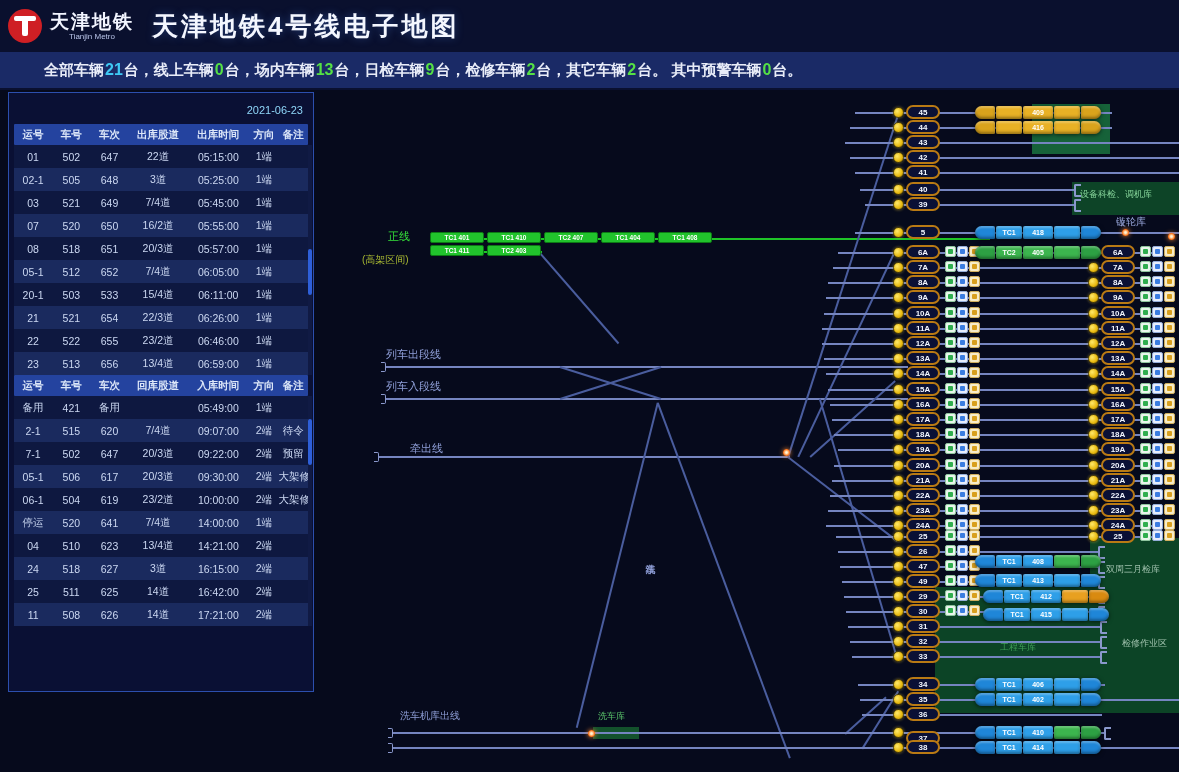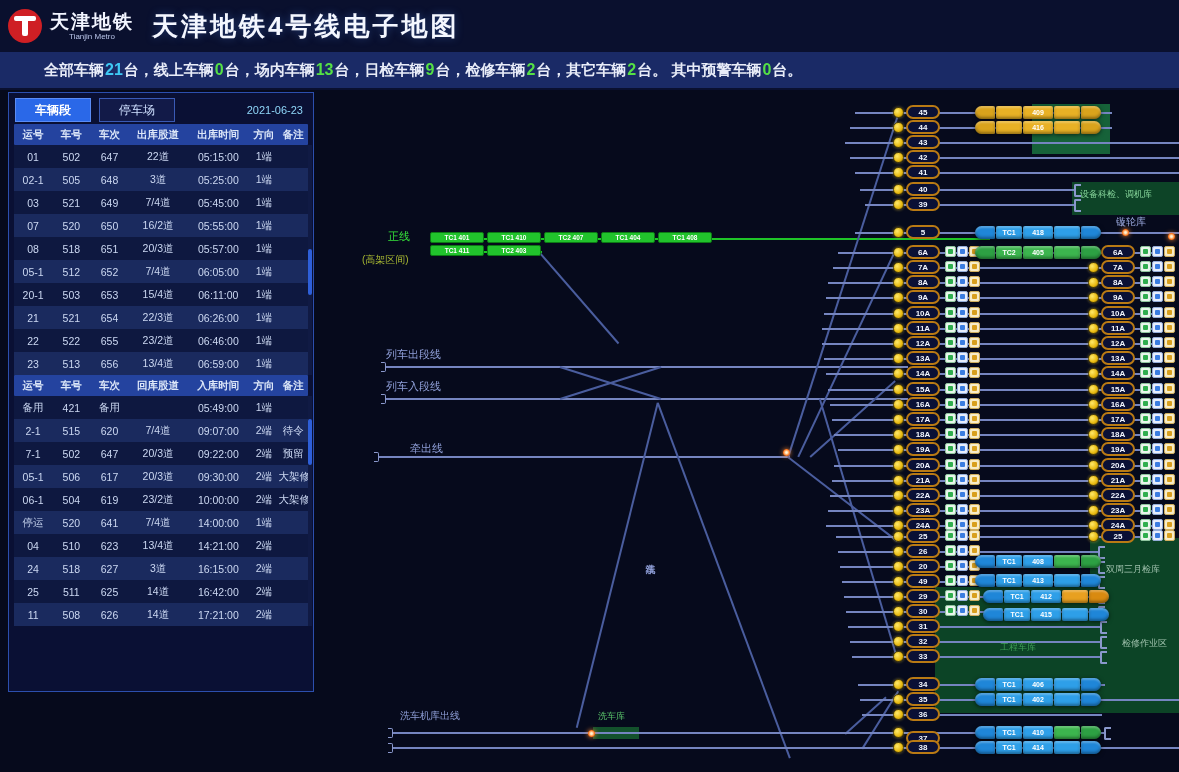--- a/index.html
+++ b/index.html
@@ -331,21 +331,21 @@
     <div class="ic y" style="left: 1164px; top: 442px;"></div>
     <div class="mline" style="left: 838px; top: 463px; width: 262px;"></div>
     <div class="sig" style="left: 893px; top: 458px;"></div>
     <div class="oval" style="left: 906px; top: 456px;">26</div>
     <div class="ic g" style="left: 945px; top: 457px;"></div>
     <div class="ic b" style="left: 957px; top: 457px;"></div>
     <div class="ic y" style="left: 969px; top: 457px;"></div>
     <div class="brk" style="left: 1098px; top: 458px;"></div>
     <div class="mline" style="left: 840px; top: 478px; width: 260px;"></div>
     <div class="sig" style="left: 893px; top: 473px;"></div>
-    <div class="oval" style="left: 906px; top: 471px;">20</div>
+    <div class="oval" style="left: 906px; top: 471px;">47</div>
     <div class="ic g" style="left: 945px; top: 472px;"></div>
     <div class="ic b" style="left: 957px; top: 472px;"></div>
     <div class="ic y" style="left: 969px; top: 472px;"></div>
     <div class="brk" style="left: 1098px; top: 473px;"></div>
     <div class="mline" style="left: 842px; top: 493px; width: 258px;"></div>
     <div class="sig" style="left: 893px; top: 488px;"></div>
     <div class="oval" style="left: 906px; top: 486px;">49</div>
     <div class="ic g" style="left: 945px; top: 487px;"></div>
     <div class="ic b" style="left: 957px; top: 487px;"></div>
     <div class="ic y" style="left: 969px; top: 487px;"></div>
@@ -515,24 +515,20 @@
   </div>
   <div id="title">天津地铁4号线电子地图</div>
 </div>
 
 <div id="sub">
   <span id="status"><span>全部车辆</span><span class="num" style="color: rgb(62, 201, 245);">21</span><span>台，</span><span>线上车辆</span><span class="num" style="color: rgb(85, 224, 69);">0</span><span>台，</span><span>场内车辆</span><span class="num" style="color: rgb(85, 224, 69);">13</span><span>台，</span><span>日检车辆</span><span class="num" style="color: rgb(85, 224, 69);">9</span><span>台，</span><span>检修车辆</span><span class="num" style="color: rgb(85, 224, 69);">2</span><span>台，</span><span>其它车辆</span><span class="num" style="color: rgb(85, 224, 69);">2</span><span>台。 </span><span>其中预警车辆</span><span class="num" style="color: rgb(85, 224, 69);">0</span><span>台。</span></span>
 </div>
 
 <div id="panel">
   <div id="tabs">
-    <span id="tabwrap" style="display:flex">
-        <div class="tab active">车辆段</div>
-        <div class="tab">停车场</div>
-      </span>
     <span id="pdate">2021-06-23</span>
   </div>
   <div id="sections">
       <div class="thead">
         <div class="hc" style="width: 13%;">运号</div>
         <div class="hc" style="width: 13%;">车号</div>
         <div class="hc" style="width: 13%;">车次</div>
         <div class="hc" style="width: 20%;">出库股道</div>
         <div class="hc" style="width: 21%;">出库时间</div>
         <div class="hc" style="width: 10%;">方向</div>
@@ -589,21 +585,21 @@
           <div class="tc" style="width: 13%;">512</div>
           <div class="tc" style="width: 13%;">652</div>
           <div class="tc" style="width: 20%;">7/4道</div>
           <div class="tc" style="width: 21%;">06:05:00</div>
           <div class="tc" style="width: 10%;">1端</div>
           <div class="tc" style="width: 10%;"></div>
         </div>
         <div class="trow">
           <div class="tc" style="width: 13%;">20-1</div>
           <div class="tc" style="width: 13%;">503</div>
-          <div class="tc" style="width: 13%;">653</div>
+          <div class="tc" style="width: 13%;">533</div>
           <div class="tc" style="width: 20%;">15/4道</div>
           <div class="tc" style="width: 21%;">06:11:00</div>
           <div class="tc" style="width: 10%;">1端</div>
           <div class="tc" style="width: 10%;"></div>
         </div>
         <div class="trow">
           <div class="tc" style="width: 13%;">21</div>
           <div class="tc" style="width: 13%;">521</div>
           <div class="tc" style="width: 13%;">654</div>
           <div class="tc" style="width: 20%;">22/3道</div>

